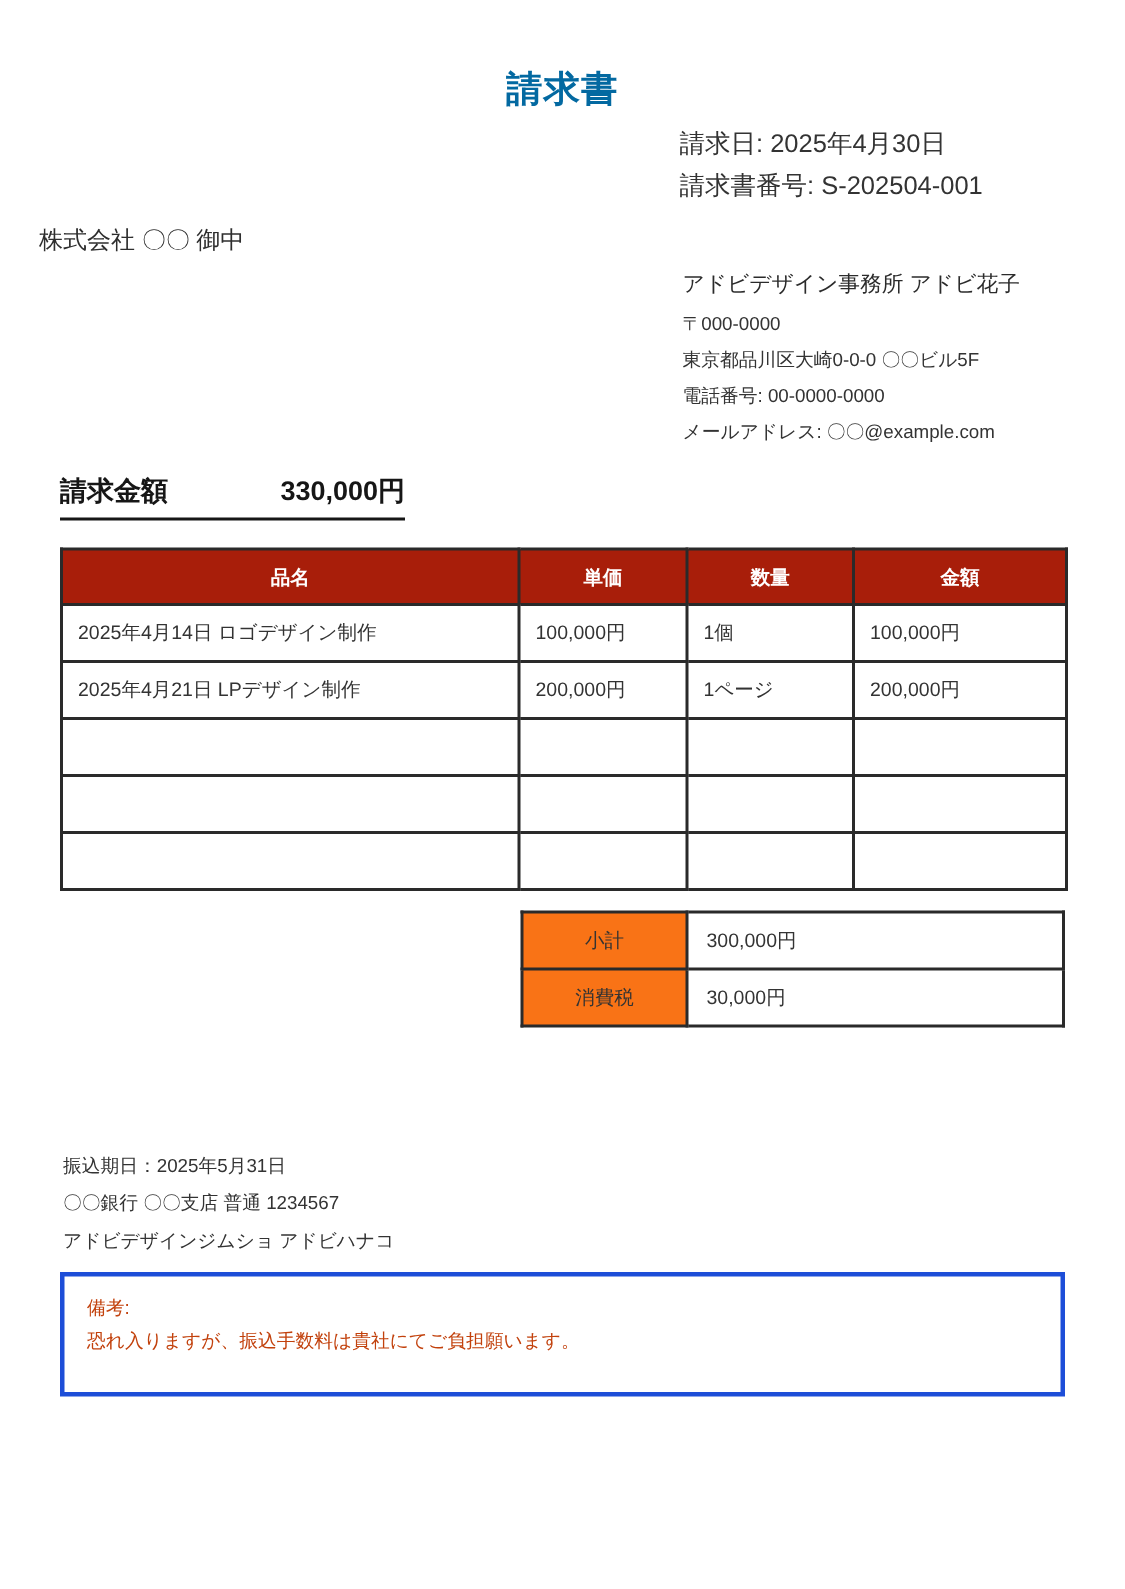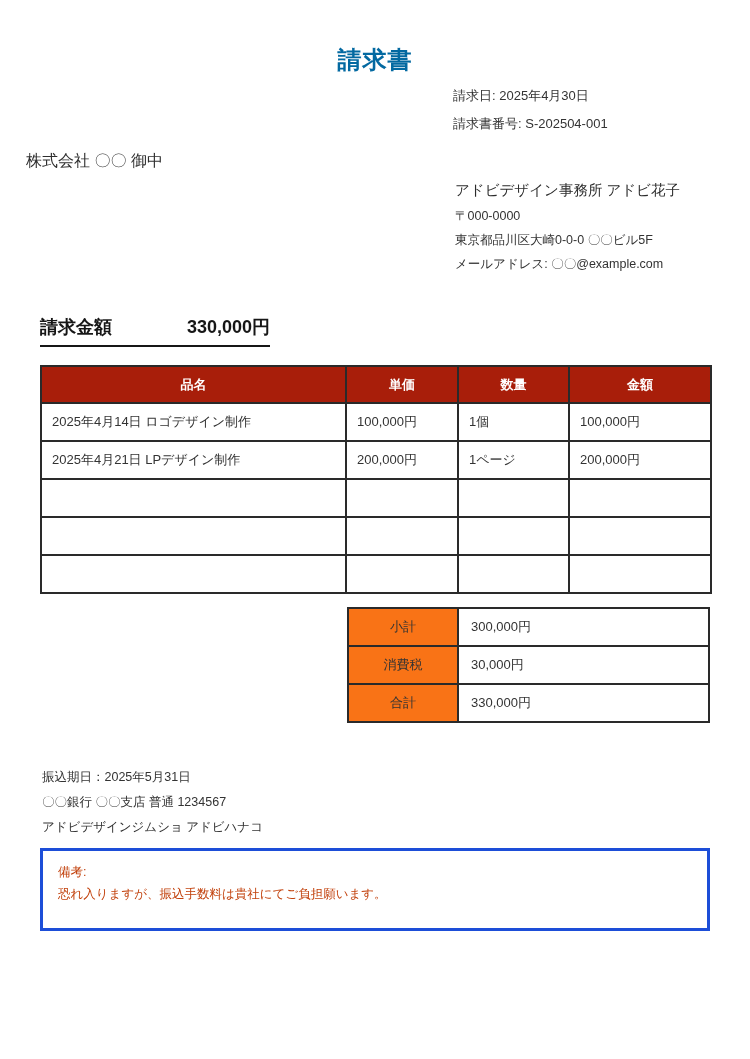--- a/index.html
+++ b/index.html
@@ -15,21 +15,21 @@
 
   .title {
     position: absolute; top: 46px; left: 0; width: 100%;
     text-align: center;
     font-size: 24px; font-weight: 600; color: #0369a1;
     letter-spacing: 1px; line-height: 28px;
   }
 
   .meta {
     position: absolute; left: 453px; top: 82px;
-    font-size: 13px; line-height: 28px; color: #333;
+    font-size: 17px; line-height: 28px; color: #333;
   }
 
   .recipient {
     position: absolute; left: 26px; top: 150px;
     font-size: 16px; line-height: 22px; color: #2e2e2e;
   }
 
   .sender { position: absolute; left: 455px; top: 180px; font-size: 12.5px; line-height: 24px; color: #333; }
   .sender .sender-name { font-size: 14.5px; line-height: 20px; margin-bottom: 4px; color: #2b2b2b; }
 
@@ -93,20 +93,21 @@
     <div>請求日: 2025年4月30日</div>
     <div>請求書番号: S-202504-001</div>
   </div>
 
   <div class="recipient">株式会社 〇〇 御中</div>
 
   <div class="sender">
     <div class="sender-name">アドビデザイン事務所 アドビ花子</div>
     <div>〒000-0000</div>
     <div>東京都品川区大崎0-0-0 〇〇ビル5F</div>
+    <div>電話番号: 00-0000-0000</div>
     <div>メールアドレス: 〇〇@example.com</div>
   </div>
 
   <div class="billing">
     <span>請求金額</span>
     <span>330,000円</span>
   </div>
 
   <table class="items">
     <colgroup>
@@ -160,24 +161,20 @@
   <table class="totals">
     <tbody>
       <tr>
         <th>小計</th>
         <td>300,000円</td>
       </tr>
       <tr>
         <th>消費税</th>
         <td>30,000円</td>
       </tr>
-      <tr>
-        <th>合計</th>
-        <td>330,000円</td>
-      </tr>
     </tbody>
   </table>
 
   <div class="bank">
     <div>振込期日：2025年5月31日</div>
     <div>〇〇銀行 〇〇支店 普通 1234567</div>
     <div>アドビデザインジムショ アドビハナコ</div>
   </div>
 
   <div class="notes">

